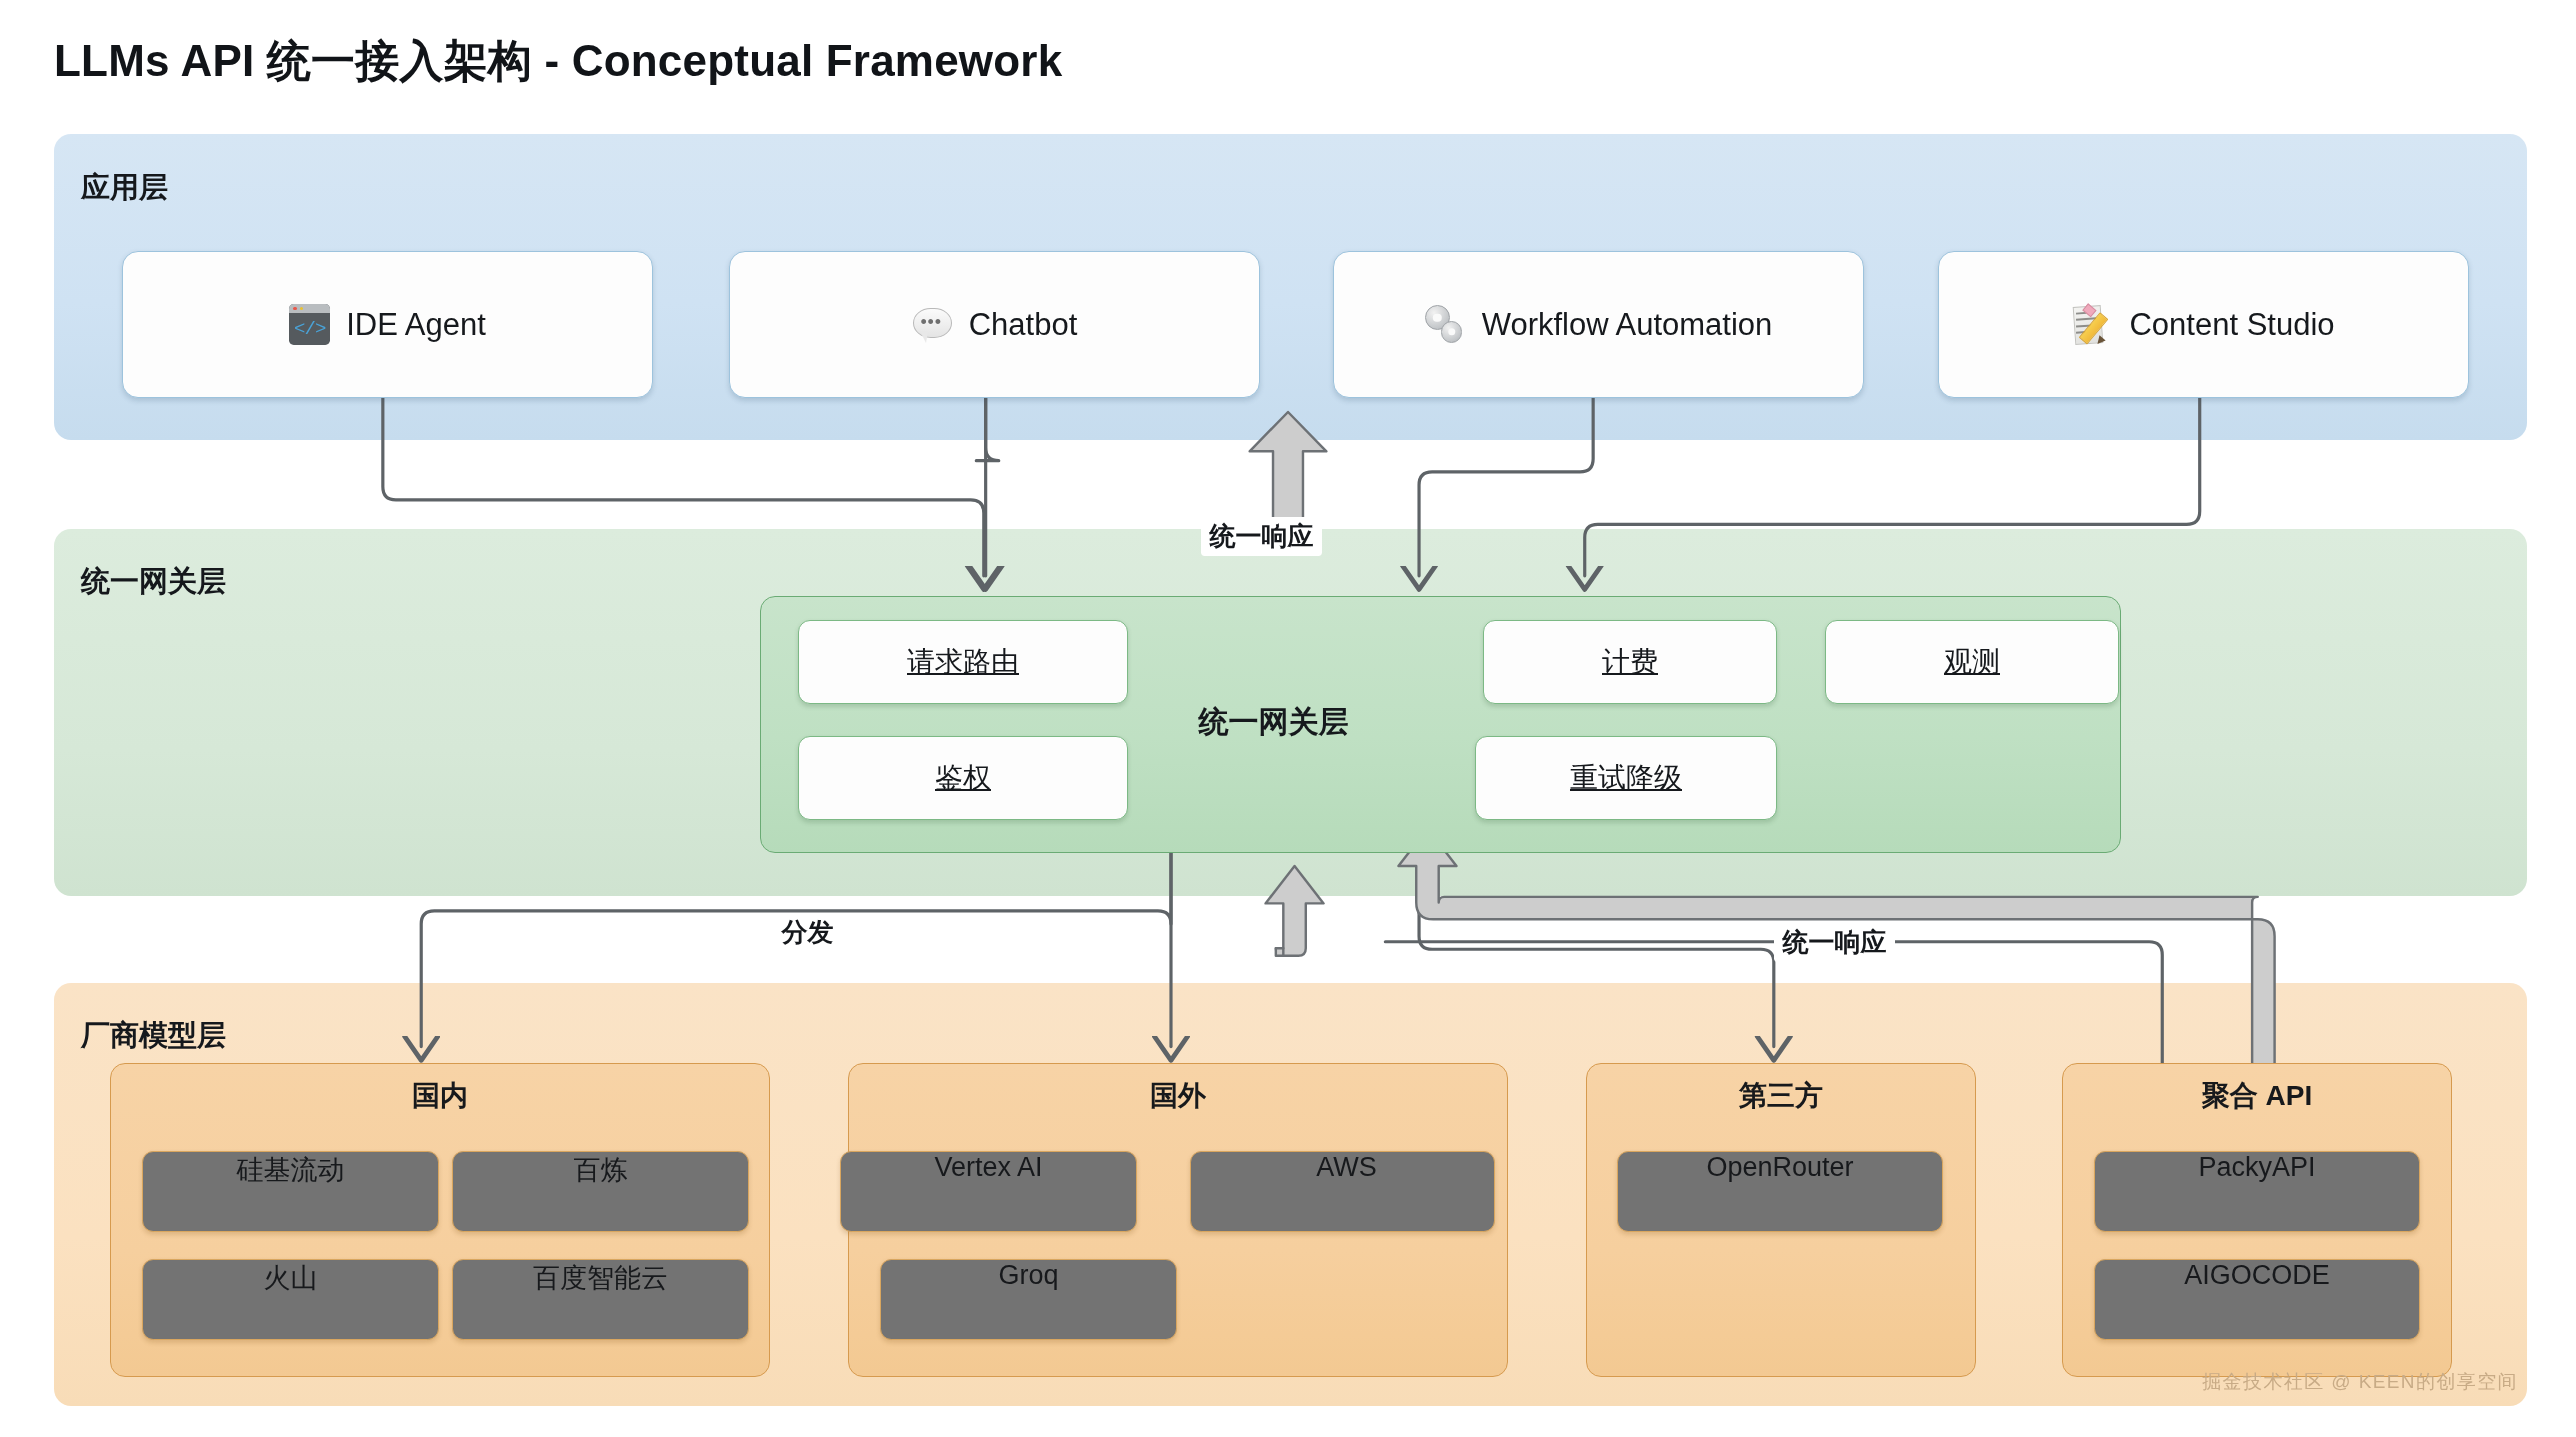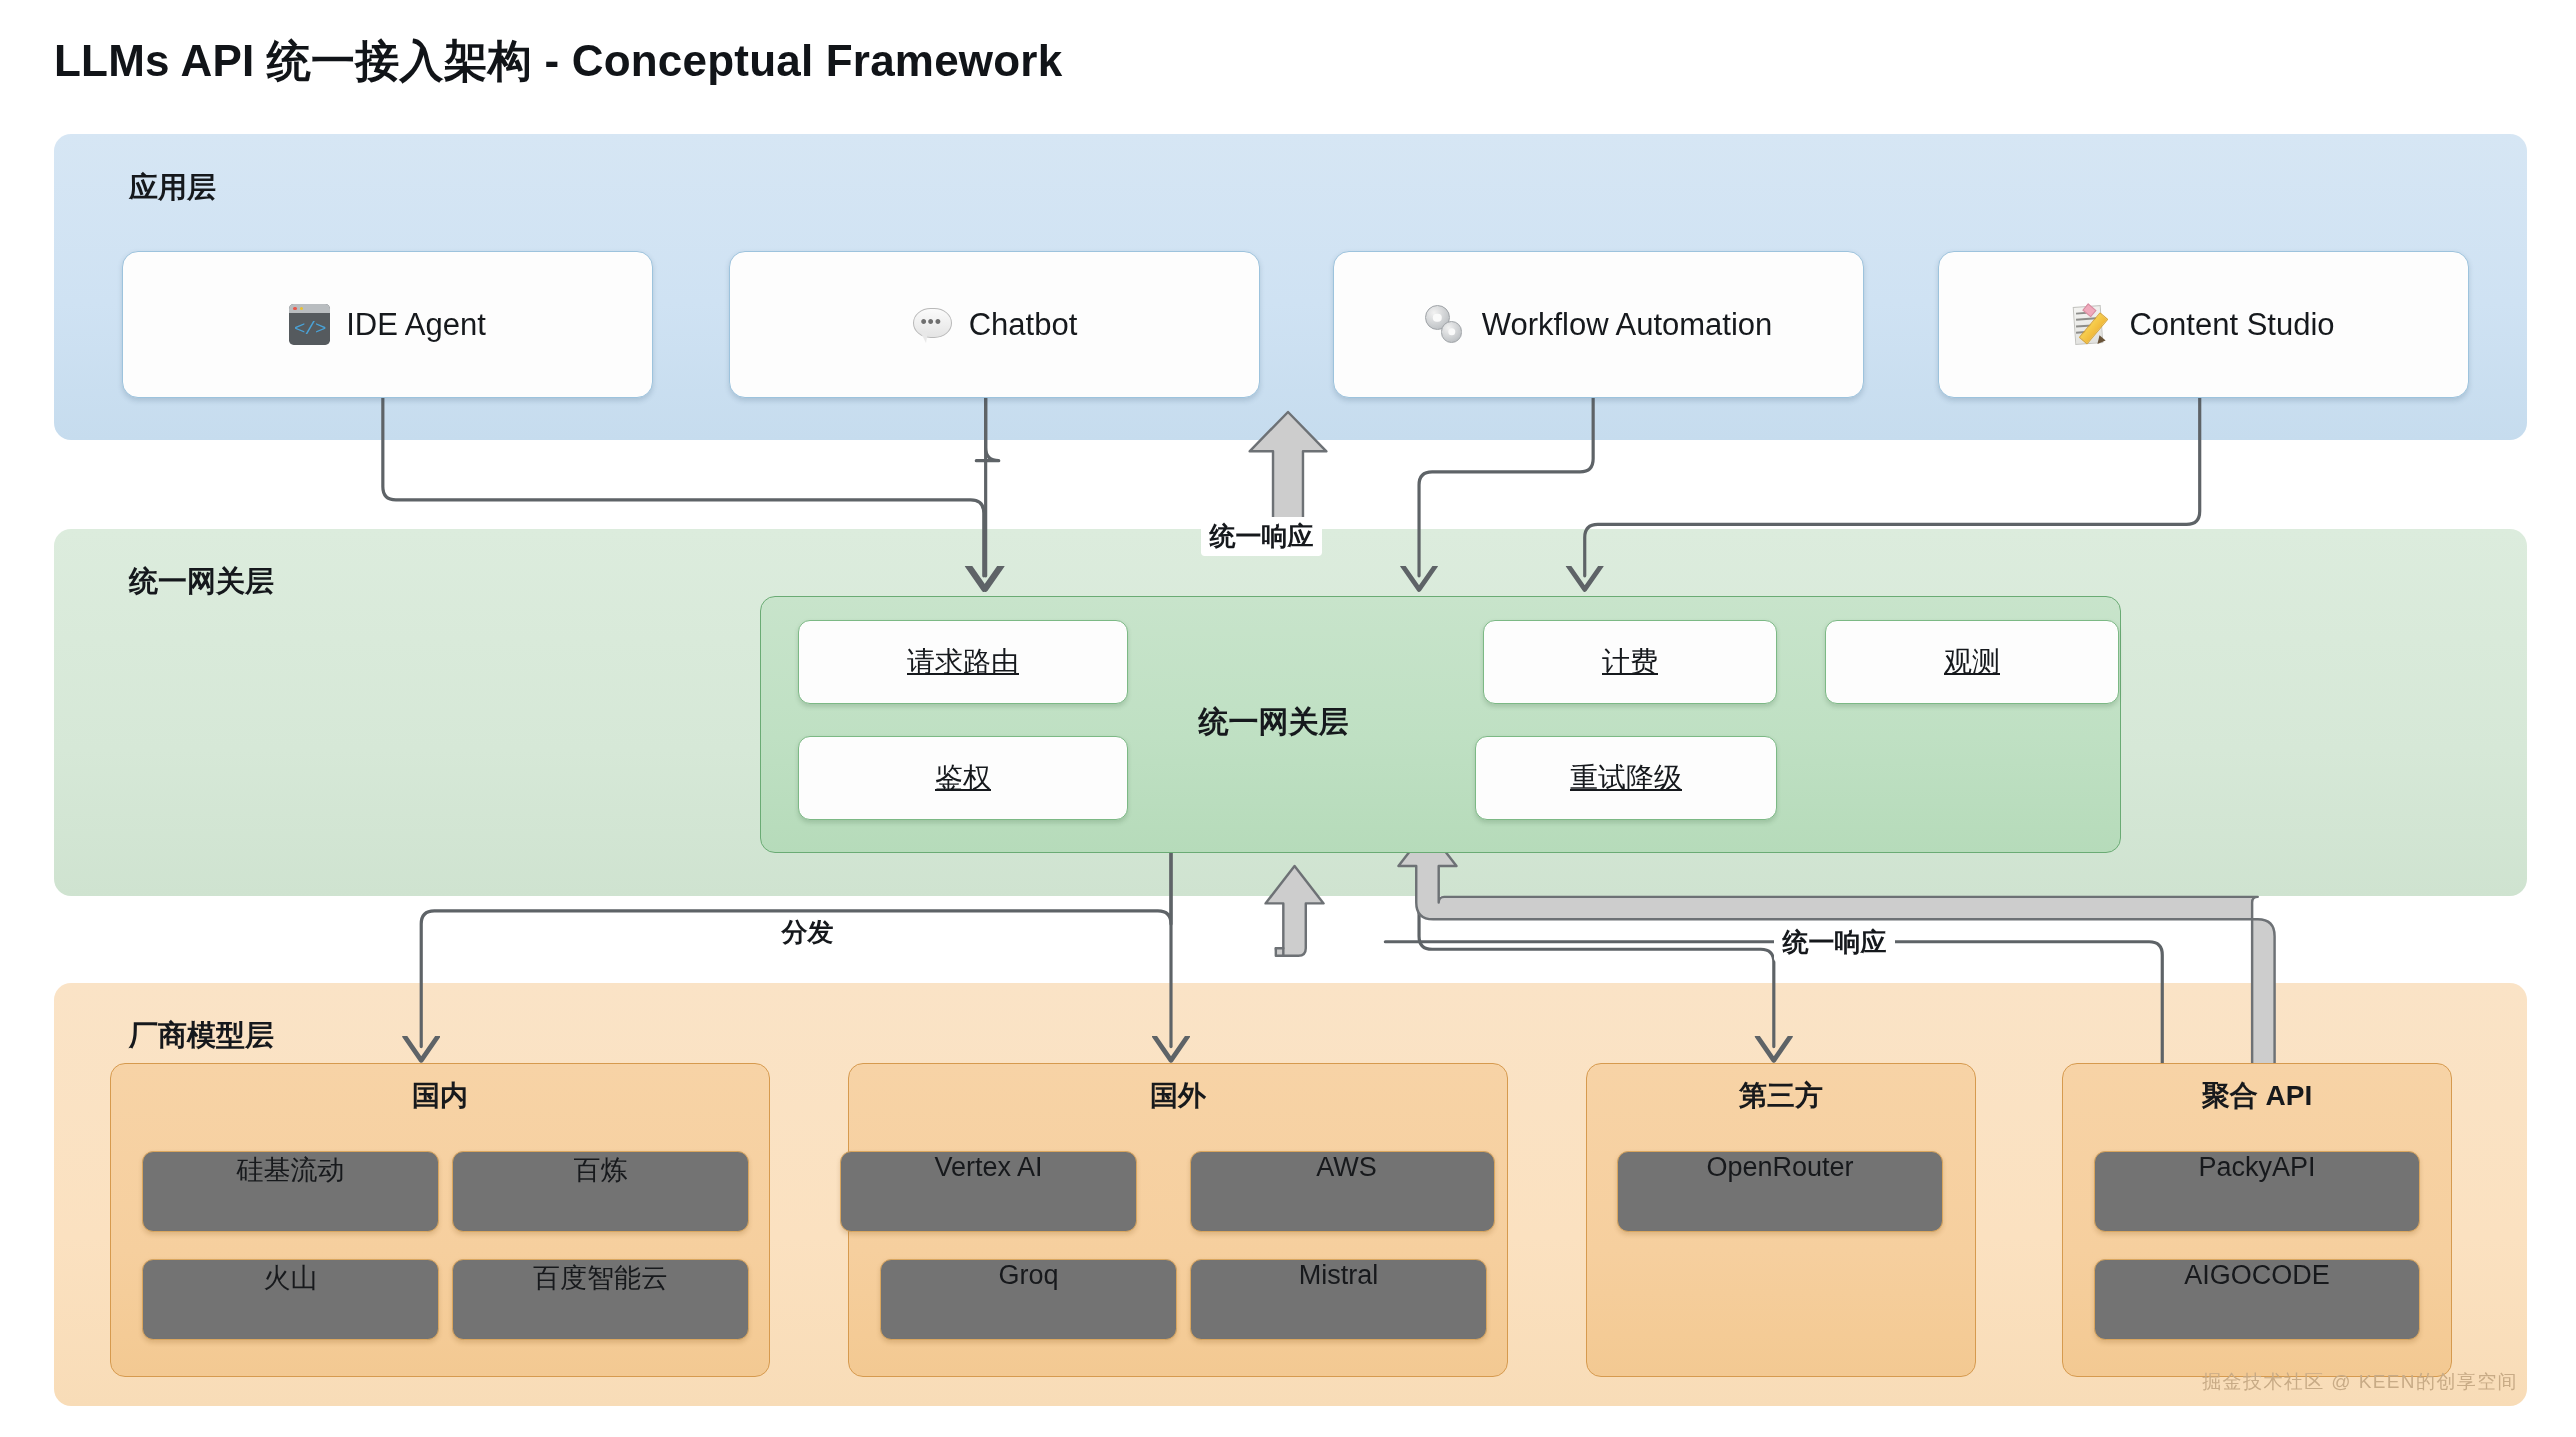--- a/index.html
+++ b/index.html
@@ -23,21 +23,20 @@
   .band-app{left:54px;top:134px;width:2473px;height:306px;
     background:linear-gradient(180deg,#d6e6f4 0%,#cfe2f3 55%,#c6dcee 100%);}
   .band-gw{left:54px;top:529px;width:2473px;height:367px;
     background:linear-gradient(180deg,#dcecdd 0%,#d6e8d7 60%,#cfe3d0 100%);}
   .band-vd{left:54px;top:983px;width:2473px;height:423px;
     background:linear-gradient(180deg,#fae3c6 0%,#fbe1c0 60%,#f8dcb7 100%);}
 
   .band-label{
     position:absolute;font-size:29px;font-weight:bold;color:#15181c;
     white-space:nowrap;
-    margin-left:48px;
   }
   .lbl-app{left:81px;top:168px;}
   .lbl-gw{left:81px;top:562px;}
   .lbl-vd{left:81px;top:1016px;}
 
   
   .app-card{
     position:absolute;top:251px;height:145px;
     background:#fdfdfd;border:1.9px solid #9dc3dd;border-radius:16px;
     box-shadow:0 2.8px 5.6px rgba(40,70,100,.18);
@@ -281,23 +280,20 @@
   </div>
   <div class="vn" style="left:840px;top:1151px;width:295px;height:79px;">
     <span>Vertex AI</span>
   </div>
   <div class="vn" style="left:1190px;top:1151px;width:295px;height:79px;padding-left:8px;">
     <span>AWS</span>
   </div>
   <div class="vn" style="left:880px;top:1259px;width:295px;height:79px;">
     <span>Groq</span>
   </div>
-  <div class="vn" style="left:1190px;top:1259px;width:295px;height:79px;">
-    <span>Mistral</span>
-  </div>
 
   <div class="vg" style="left:1586px;width:388px;height:312px;">
     <div class="vg-title">第三方</div>
   </div>
   <div class="vn" style="left:1617px;top:1151px;width:324px;height:79px;">
     <span>OpenRouter</span>
   </div>
 
   <div class="vg" style="left:2062px;width:388px;height:312px;">
     <div class="vg-title">聚合 API</div>

